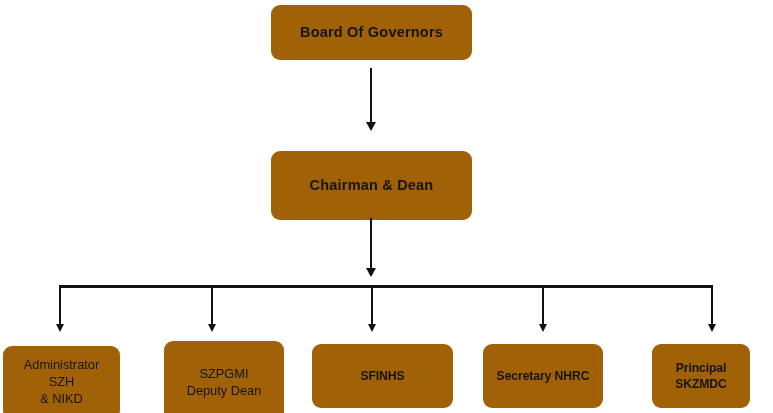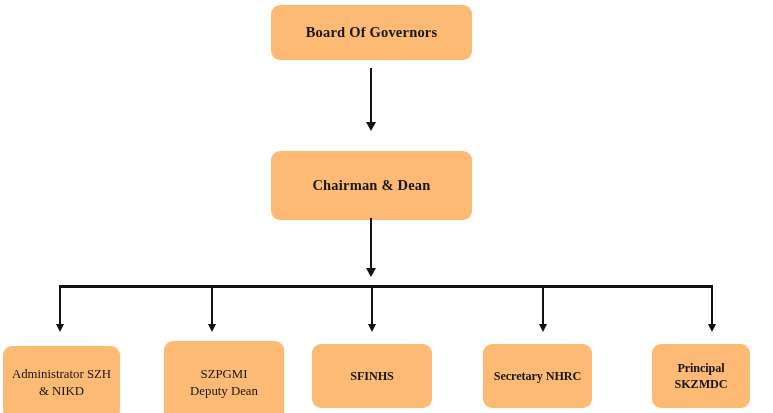--- a/index.html
+++ b/index.html
@@ -12,30 +12,29 @@
   }
   #chart-canvas {
     position: relative;
     width: 773px;
     height: 413px;
     background: #ffffff;
     overflow: hidden;
   }
   .node-box {
     position: absolute;
-    background: #fdba74;
+    background: #a16207;
     border-radius: 9px;
     display: flex;
     align-items: center;
     justify-content: center;
     text-align: center;
     color: #151515;
     box-sizing: border-box;
     line-height: 1.32;
-    font-family: Liberation Serif, serif;
   }
   .node-box.level-top {
     font-weight: bold;
     font-size: 14.5px;
     letter-spacing: 0.2px;
   }
   .node-box.level-leaf {
     font-weight: normal;
     font-size: 12.8px;
   }
@@ -116,25 +115,25 @@
   <div class="node-box level-leaf" style="left:3px; top:346px; width:117px; height:73px;">
     <span class="node-label">Administrator SZH
 &amp; NIKD</span>
   </div>
 
   <div class="node-box level-leaf" style="left:164px; top:341px; width:120px; height:84px;">
     <span class="node-label">SZPGMI
 Deputy Dean</span>
   </div>
 
-  <div class="node-box level-leaf tight" style="left:312px; top:344px; width:120px; height:64px;">
+  <div class="node-box level-leaf tight" style="left:312px; top:344px; width:141px; height:64px;">
     <span class="node-label">SFINHS</span>
   </div>
 
-  <div class="node-box level-leaf tight" style="left:483px; top:344px; width:109px; height:64px;">
+  <div class="node-box level-leaf tight" style="left:483px; top:344px; width:120px; height:64px;">
     <span class="node-label">Secretary NHRC</span>
   </div>
 
   <div class="node-box level-leaf tight" style="left:652px; top:344px; width:98px; height:64px;">
     <span class="node-label">Principal SKZMDC</span>
   </div>
 
 </div>
 
 </body></html>

